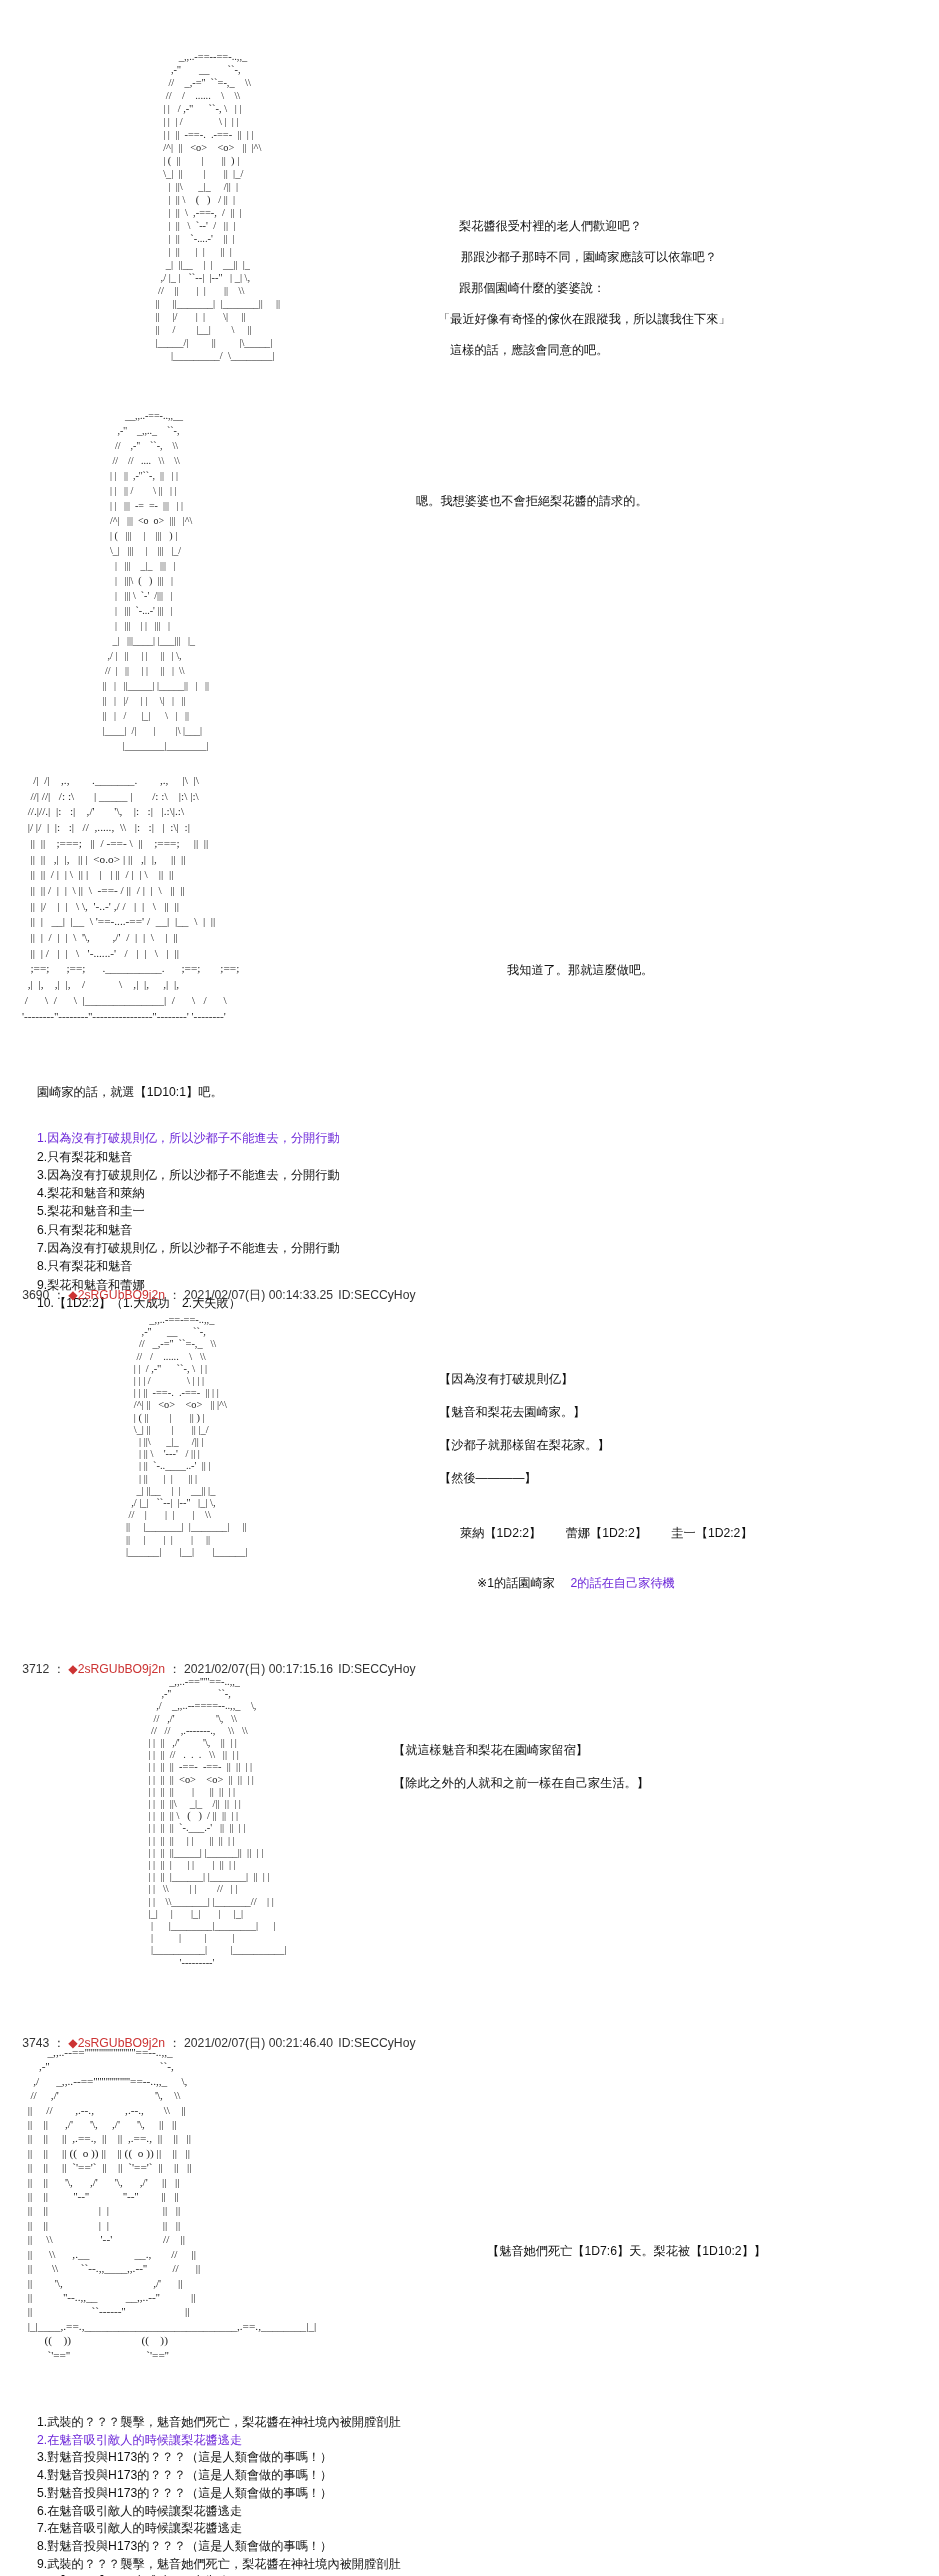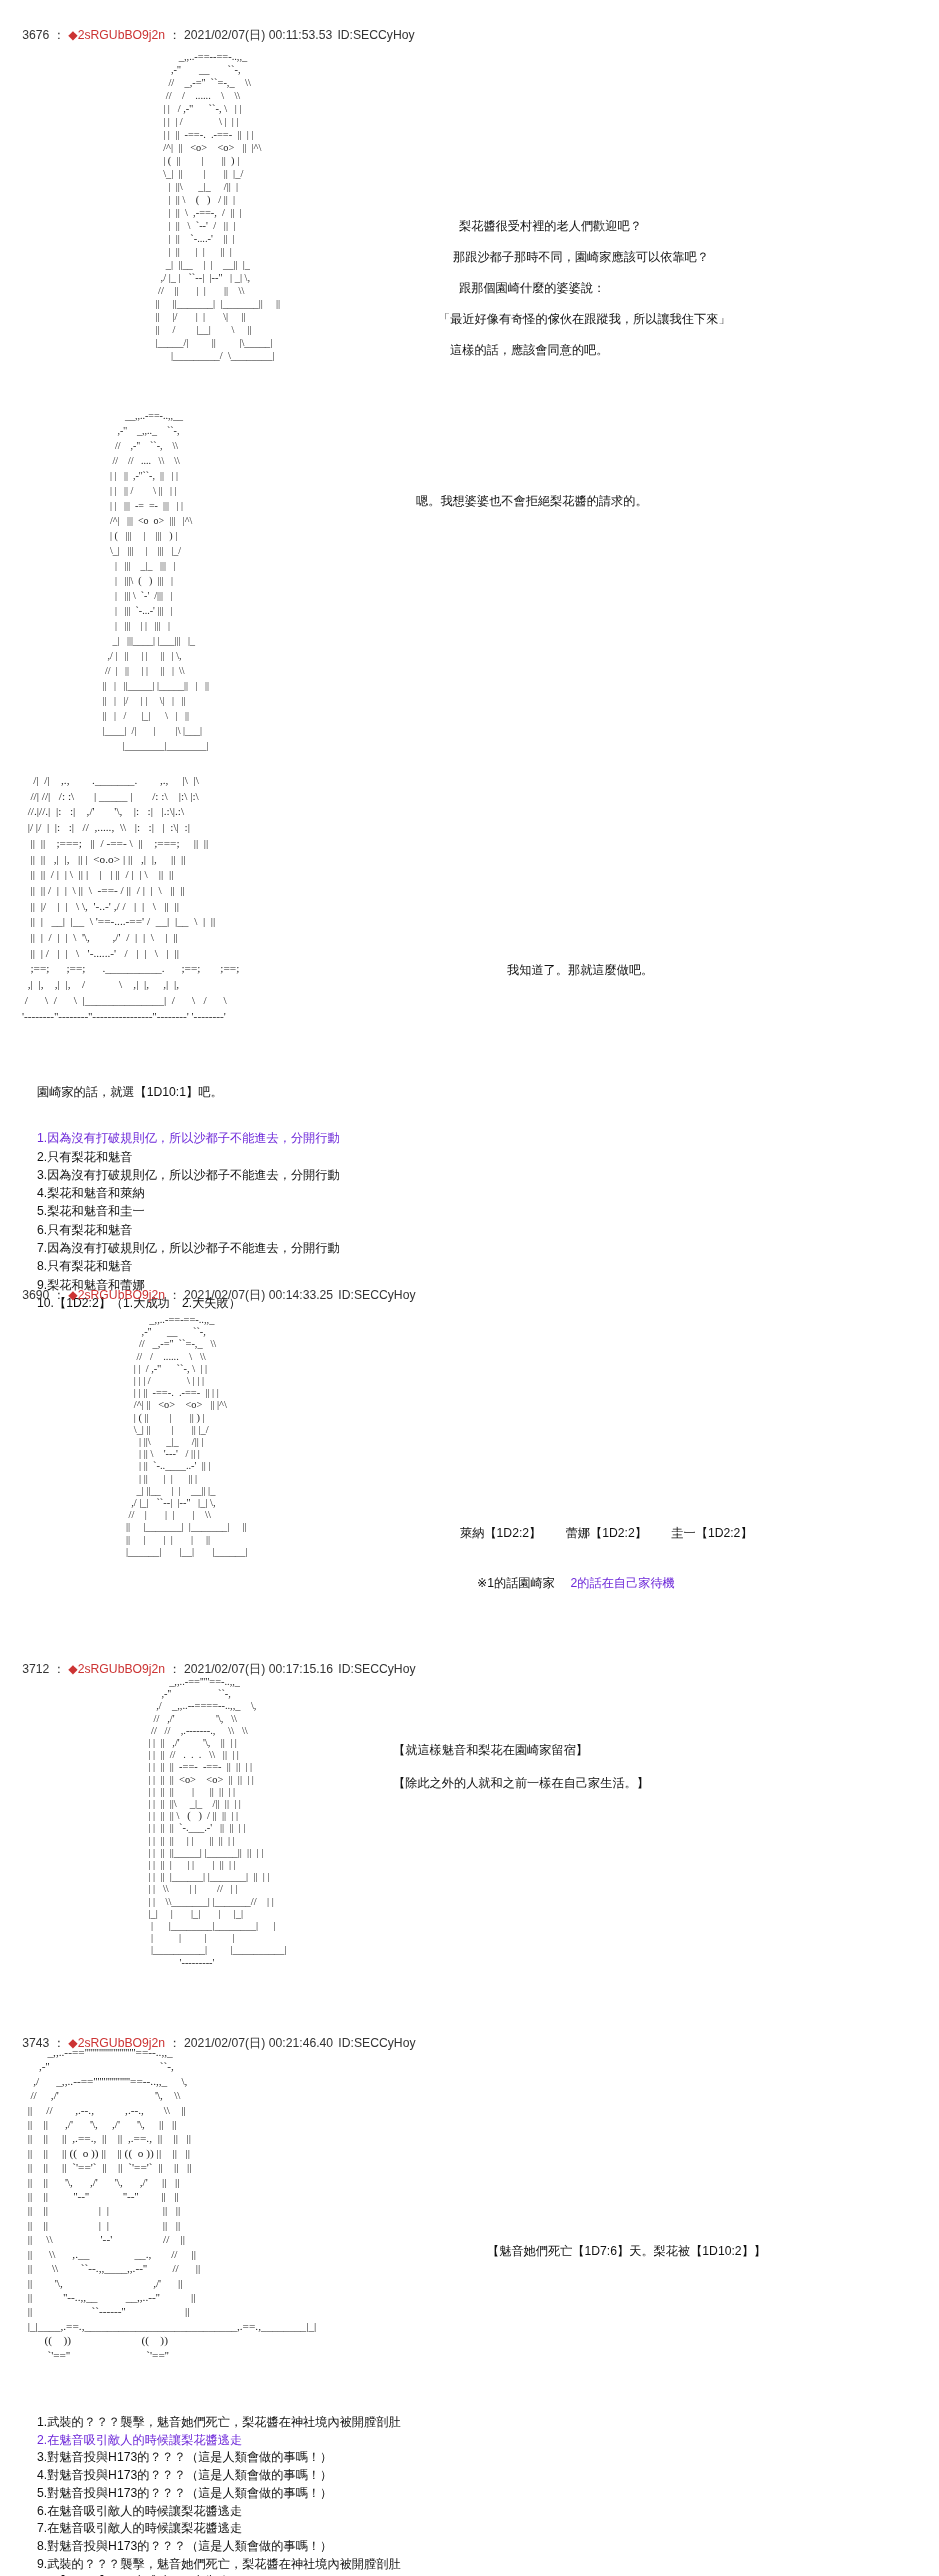--- a/index.html
+++ b/index.html
@@ -9,35 +9,32 @@
   .post-header{position:absolute;left:8.7px;font-size:12.2px;color:#333;white-space:pre}
   .post-header .trip{color:#c33}
   .post-header .uid{margin-left:5.2px}
   .aa{position:absolute;font-family:Liberation Serif, serif;color:#222;white-space:pre}
   .txt{position:absolute;font-size:12.2px;color:#111;white-space:pre}
   .line{white-space:pre}
   .r{color:#6d28d9}
   .b{font-weight:normal}
   .speech1 .line{line-height:31px}
   .speech1 .line:nth-child(1){margin-left:21px}
-  .speech1 .line:nth-child(2){margin-left:15px}
+  .speech1 .line:nth-child(2){margin-left:23px}
   .speech1 .line:nth-child(3){margin-left:21px}
   .speech1 .line:nth-child(5){margin-left:12px}
   .brackets .line{line-height:33px}
   .choices .line{line-height:18.3px}
   .choices2 .line{line-height:17.7px}
 </style>
 </head>
 <body>
 
 <div id="page">
 
-  <div class="post-header" style="top:13px">
-    <span>3676</span><span> ： </span><span class="trip">◆2sRGUbBO9j2n</span><span> ： </span><span>2021/02/07(日) 00:11:53.53</span><span class="uid">ID:SECCyHoy</span>
-  </div>
 
   <pre class="aa" style="left:145px;top:50px;font-size:10.4px;line-height:13px">             _,,..-==--==-..,,_
           ,-''       __       ``-,
          //    _,-=''  ``=-,_    \\
         //    /    ......    \    \\
        | |   / ,-''      ``-, \   | |
        | |  | /              \ |  | |
        | |  ||  -==-.  .-==-  ||  | |
        /^|  ||   &lt;o&gt;    &lt;o&gt;   ||  |^\
        | (  ||        |       ||  ) |
@@ -127,20 +124,21 @@
           | || \    '---'   / || |
           | ||  `-..____..-'  || |
           | ||      |  |      || |
          _| ||__    |  |    __|| |_
        ,/ |_|   ``--|  |--''   |_| \,
       //    |       |  |       |    \\
      ||     |_______|  |_______|     ||
      ||     |       |  |       |     ||
      |______|       |__|       |______|</pre>
 
+  <div class="txt brackets" style="left:439px;top:1363px"><div class="line">【因為沒有打破規則亿】</div><div class="line">【魅音和梨花去園崎家。】</div><div class="line">【沙都子就那樣留在梨花家。】</div><div class="line">【然後————】</div></div>
 
   <div class="txt" style="left:460px;top:1525px"><span>萊納</span><span class="b">【1D2:2】</span><span>　　蕾娜</span><span class="b">【1D2:2】</span><span>　　圭一</span><span class="b">【1D2:2】</span></div>
 
   <div class="txt" style="left:477px;top:1575px"><span>※1的話園崎家　 </span><span class="r">2的話在自己家待機</span></div>
 
   <div class="post-header" style="top:1647px">
     <span>3712</span><span> ： </span><span class="trip">◆2sRGUbBO9j2n</span><span> ： </span><span>2021/02/07(日) 00:17:15.16</span><span class="uid">ID:SECCyHoy</span>
   </div>
 
   <pre class="aa" style="left:138px;top:1676px;font-size:10.4px;line-height:12.2px">            _,,..-=='''''==-..,,_

